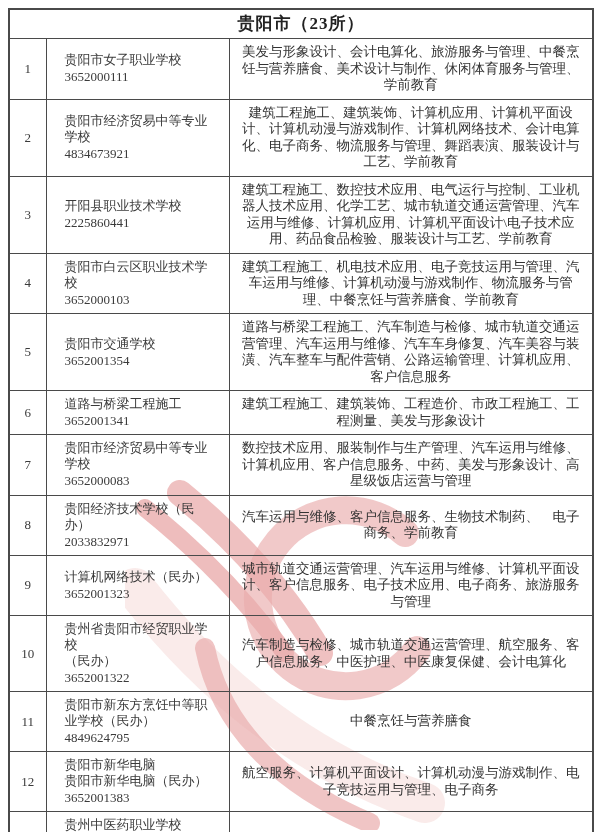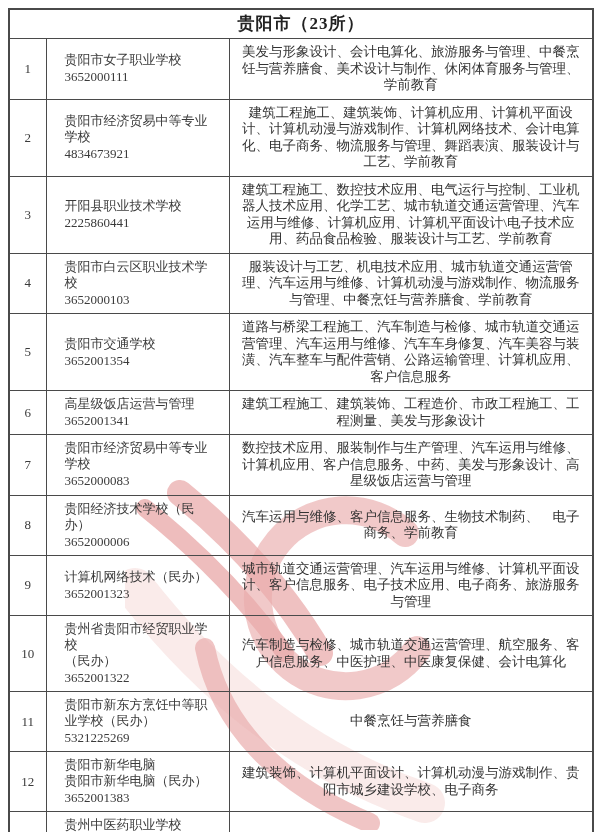--- a/index.html
+++ b/index.html
@@ -123,39 +123,39 @@
   </tr>
 
   <tr>
     <td class="col-no">4</td>
     <td class="col-school">
       <div class="school-name">
             <div>贵阳市白云区职业技术学校</div>
           </div>
       <div class="school-code">3652000103</div>
     </td>
-    <td class="col-majors">服装设计与工艺、机电技术应用、城市轨道交通运营管理、汽车运用与维修、计算机动漫与游戏制作、物流服务与管理、中餐烹饪与营养膳食、学前教育</td>
+    <td class="col-majors">建筑工程施工、机电技术应用、电子竞技运用与管理、汽车运用与维修、计算机动漫与游戏制作、物流服务与管理、中餐烹饪与营养膳食、学前教育</td>
   </tr>
 
   <tr>
     <td class="col-no">5</td>
     <td class="col-school">
       <div class="school-name">
             <div>贵阳市交通学校</div>
           </div>
       <div class="school-code">3652001354</div>
     </td>
     <td class="col-majors">道路与桥梁工程施工、汽车制造与检修、城市轨道交通运营管理、汽车运用与维修、汽车车身修复、汽车美容与装潢、汽车整车与配件营销、公路运输管理、计算机应用、　客户信息服务</td>
   </tr>
 
   <tr>
     <td class="col-no">6</td>
     <td class="col-school">
       <div class="school-name">
-            <div>高星级饭店运营与管理</div>
+            <div>道路与桥梁工程施工</div>
           </div>
       <div class="school-code">3652001341</div>
     </td>
     <td class="col-majors">建筑工程施工、建筑装饰、工程造价、市政工程施工、工程测量、美发与形象设计</td>
   </tr>
 
   <tr>
     <td class="col-no">7</td>
     <td class="col-school">
       <div class="school-name">
@@ -165,21 +165,21 @@
     </td>
     <td class="col-majors">数控技术应用、服装制作与生产管理、汽车运用与维修、计算机应用、客户信息服务、中药、美发与形象设计、高星级饭店运营与管理</td>
   </tr>
 
   <tr>
     <td class="col-no">8</td>
     <td class="col-school">
       <div class="school-name">
             <div>贵阳经济技术学校（民办）</div>
           </div>
-      <div class="school-code">3652000006</div>
+      <div class="school-code">2033832971</div>
     </td>
     <td class="col-majors">汽车运用与维修、客户信息服务、生物技术制药、　电子商务、学前教育</td>
   </tr>
 
   <tr>
     <td class="col-no">9</td>
     <td class="col-school">
       <div class="school-name">
             <div>计算机网络技术（民办）</div>
           </div>
@@ -199,35 +199,35 @@
     </td>
     <td class="col-majors">汽车制造与检修、城市轨道交通运营管理、航空服务、客户信息服务、中医护理、中医康复保健、会计电算化</td>
   </tr>
 
   <tr>
     <td class="col-no">11</td>
     <td class="col-school">
       <div class="school-name">
             <div>贵阳市新东方烹饪中等职业学校（民办）</div>
           </div>
-      <div class="school-code">5321225269</div>
+      <div class="school-code">4849624795</div>
     </td>
     <td class="col-majors">中餐烹饪与营养膳食</td>
   </tr>
 
   <tr>
     <td class="col-no">12</td>
     <td class="col-school">
       <div class="school-name">
             <div>贵阳市新华电脑</div>
             <div>贵阳市新华电脑（民办）</div>
           </div>
       <div class="school-code">3652001383</div>
     </td>
-    <td class="col-majors">建筑装饰、计算机平面设计、计算机动漫与游戏制作、贵阳市城乡建设学校、电子商务</td>
+    <td class="col-majors">航空服务、计算机平面设计、计算机动漫与游戏制作、电子竞技运用与管理、电子商务</td>
   </tr>
 
   <tr>
     <td class="col-no">13</td>
     <td class="col-school">
       <div class="school-name">
             <div>贵州中医药职业学校</div>
             <div>（民办）</div>
           </div>
       <div class="school-code">3652000007</div>

